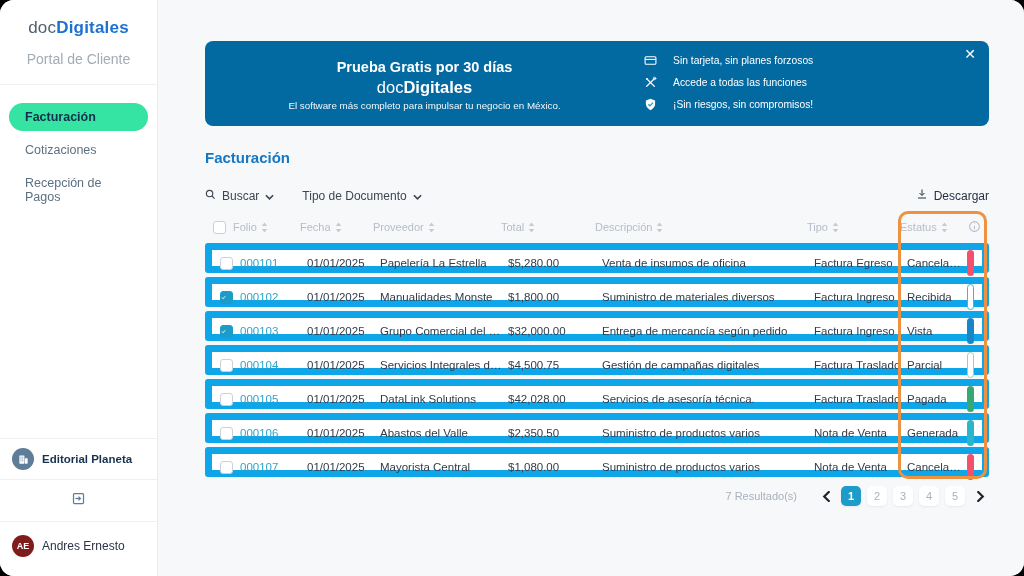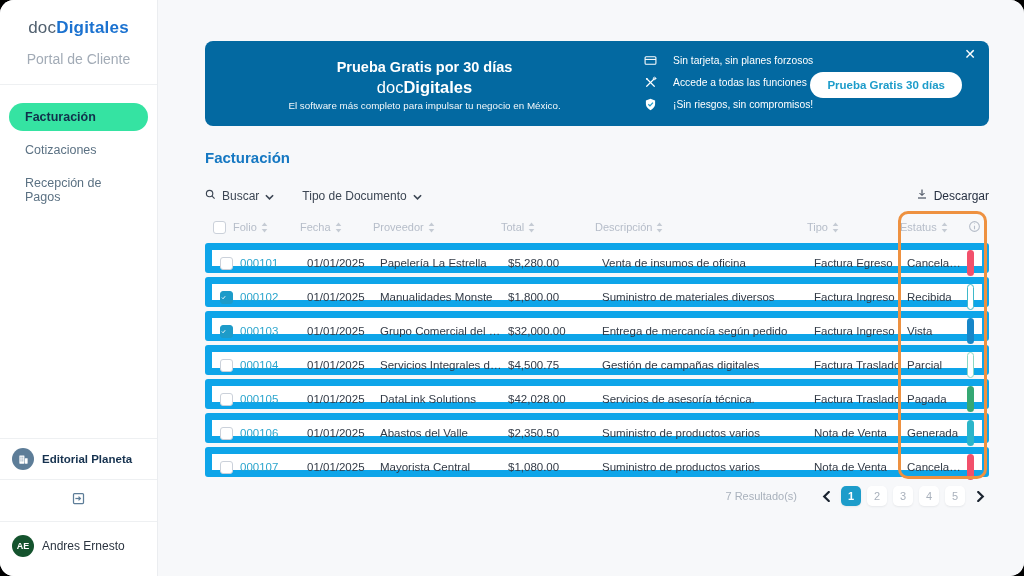--- a/index.html
+++ b/index.html
@@ -19,21 +19,21 @@
   .nav-item{font-size:12.5px;color:#5b7183;padding:7px 16px;margin:0 9px;border-radius:14px;cursor:pointer;}
   .nav-item.active{background:#35E3A2;color:#11304b;font-weight:bold;}
   .side-bottom{margin-top:auto;}
   .org-row{border-top:1px solid #eef0f2;display:flex;align-items:center;gap:8px;
     padding:9px 12px;font-size:11.5px;font-weight:bold;color:#16324f;cursor:pointer;}
   .org-icon{width:22px;height:22px;min-width:22px;border-radius:50%;background:#5d7d98;
     display:flex;align-items:center;justify-content:center;}
   .logout-row{border-top:1px solid #eef0f2;display:flex;justify-content:center;padding:11px 0;cursor:pointer;}
   .user-row{border-top:1px solid #eef0f2;display:flex;align-items:center;gap:8px;
     padding:13px 12px 19px;font-size:12px;color:#2b3440;cursor:pointer;}
-  .avatar{width:22px;height:22px;min-width:22px;border-radius:50%;background:#14532d;color:#fff;
+  .avatar{width:22px;height:22px;min-width:22px;border-radius:50%;background:#7f1d1d;color:#fff;
     font-size:9px;font-weight:bold;display:flex;align-items:center;justify-content:center;}
 
   
   .main{flex:1;padding:25px 49px 0 47px;background:#f7f8fa;position:relative;}
 
   .banner{height:85px;border-radius:8px;background:#1D9CCA;color:#fff;position:relative;display:flex;}
   .banner-left{width:56%;display:flex;flex-direction:column;align-items:center;justify-content:center;
     gap:3px;padding-top:2px;}
   .banner-title{font-size:14.5px;font-weight:bold;}
   .banner-brand{font-size:16.5px;}
@@ -163,21 +163,20 @@
             <div class="feature">
               <span class="fic">
                 <svg width="13" height="13" viewBox="0 0 24 24" fill="#fff">
                   <path d="M12 1.5l8.5 3v6.5c0 5-3.7 8.8-8.5 11.5C7.2 19.8 3.5 16 3.5 11V4.5z"></path>
                   <polyline points="8,11.5 11,14.5 16.5,8.5" fill="none" stroke="#1D9CCA" stroke-width="2.4"></polyline>
                 </svg>
               </span>
               <span>¡Sin riesgos, sin compromisos!</span>
             </div>
           </div>
-        <button class="cta">Prueba Gratis 30 días</button>
       </div>
       <div class="close">✕</div>
     </div>
 
     <div class="page-title">Facturación</div>
 
     <div class="filter-bar">
       <div class="filter">
         <span>
           <svg width="11" height="11" viewBox="0 0 24 24" fill="none" stroke="#3c4653" stroke-width="2.5">

